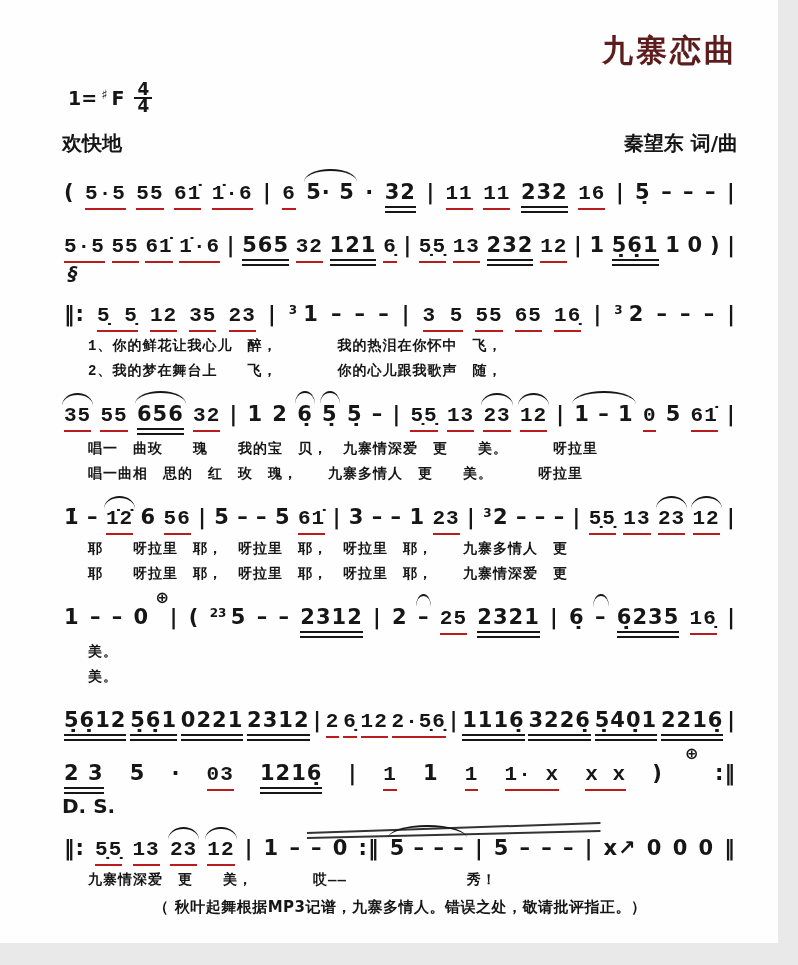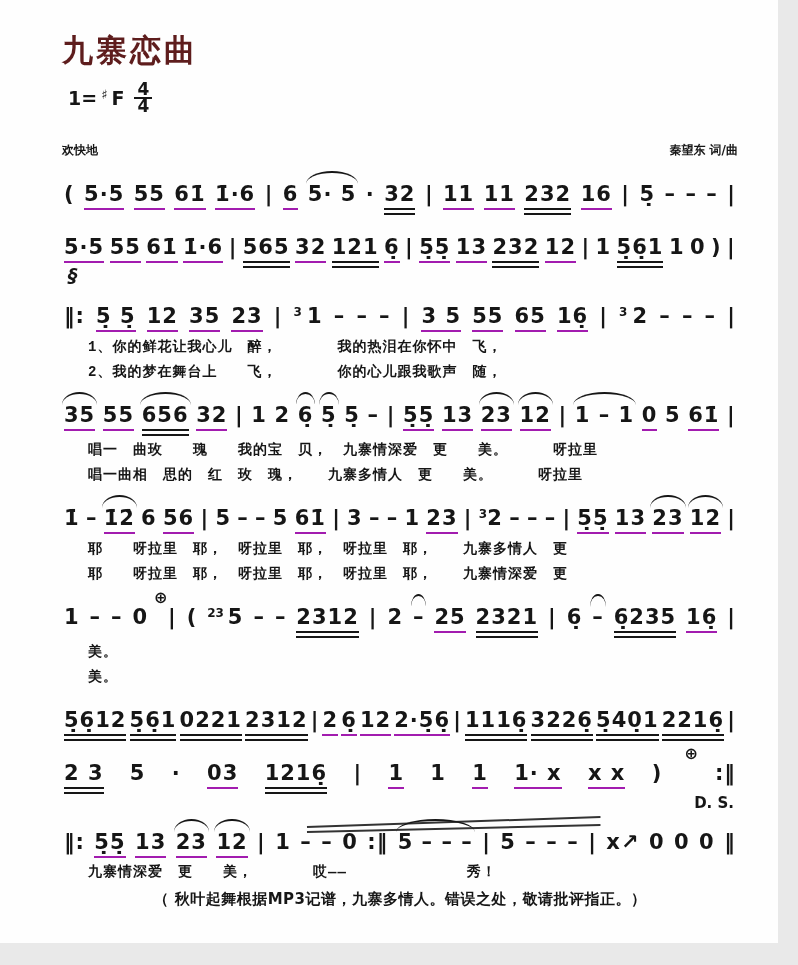--- a/index.html
+++ b/index.html
@@ -4,45 +4,45 @@
 <style>
   html,body{margin:0;padding:0;}
   body{background:#f4f4f4;}
   .page{position:relative;width:798px;height:965px;background:#fefefe;overflow:hidden;
         font-family:"DejaVu Sans",sans-serif;color:#161616;}
   .edge-right{position:absolute;top:0;right:0;width:20px;height:100%;background:#e9e9e9;}
   .edge-bottom{position:absolute;left:0;bottom:0;width:100%;height:22px;background:#e9e9e9;}
   .content{position:absolute;left:62px;top:30px;width:676px;}
 
   
-  .title{text-align:left;font-size:31px;font-weight:bold;letter-spacing:3px;color:#5e1d1d;
+  .title{text-align:right;font-size:31px;font-weight:bold;letter-spacing:3px;color:#5e1d1d;
          font-family:Liberation Sans, sans-serif;}
   .meta-row{position:relative;height:50px;margin-top:6px;}
   .keysig{position:absolute;left:6px;top:4px;font-size:19px;font-weight:bold;display:flex;align-items:center;gap:4px;}
   .keysig .sharp{font-size:13px;position:relative;top:-4px;}
   .timesig{display:inline-flex;flex-direction:column;align-items:center;line-height:15px;font-size:17px;font-weight:bold;margin-left:6px;}
   .timesig .tnum{padding:0 3px;}
   .timesig .tnum:first-child{border-bottom:2px solid #161616;}
   .subtitle{text-align:center;font-size:18px;font-weight:bold;padding-top:10px;letter-spacing:1px;}
-  .tempo-row{display:flex;justify-content:space-between;font-size:12px;font-weight:bold;margin-top:14px;}
+  .tempo-row{display:flex;justify-content:space-between;font-size:20px;font-weight:bold;margin-top:2px;}
 
   
   .score{margin-top:10px;}
   .system{margin-bottom:5px;}
   .notes{display:flex;justify-content:space-between;align-items:baseline;
          padding:12px 2px 2px 2px;font-size:21px;font-weight:bold;line-height:26px;}
   .tk{white-space:pre;letter-spacing:1px;padding-bottom:1px;position:relative;}
-  .u1{border-bottom:2px solid #a21caf;}
+  .u1{border-bottom:2px solid #b91c1c;font-family:Liberation Mono, monospace;}
   .u2{border-bottom:7px double #161616;}
   .arc::before{content:'';position:absolute;left:-2px;right:-2px;top:-10px;height:11px;
                border-top:2px solid #161616;border-radius:50% 50% 0 0/100% 100% 0 0;}
   .g{font-size:12px;top:-7px;letter-spacing:0;margin-right:-6px;}
   .raise{top:-21px;font-size:16px;width:8px;margin:0 -4px;text-align:center;}
   .marker-left{font-size:19px;font-weight:bold;font-style:italic;padding-left:6px;margin-top:-6px;}
-  .marker-right{text-align:right;font-size:15px;font-weight:bold;padding-right:4px;margin-top:-2px;}
+  .marker-right{text-align:left;font-size:20px;font-weight:bold;padding-right:4px;margin-top:-2px;}
   .lyric{font-size:14px;font-weight:600;padding-left:26px;line-height:25px;letter-spacing:1px;
          font-family:Liberation Mono, monospace;}
   .cresc{position:relative;height:0;}
   .cresc svg{position:absolute;left:36%;top:-4px;width:44%;height:22px;overflow:visible;}
 
   .footer{text-align:center;font-size:15px;font-weight:bold;margin-top:4px;letter-spacing:0.5px;}
 </style>
 </head>
 <body>
 

